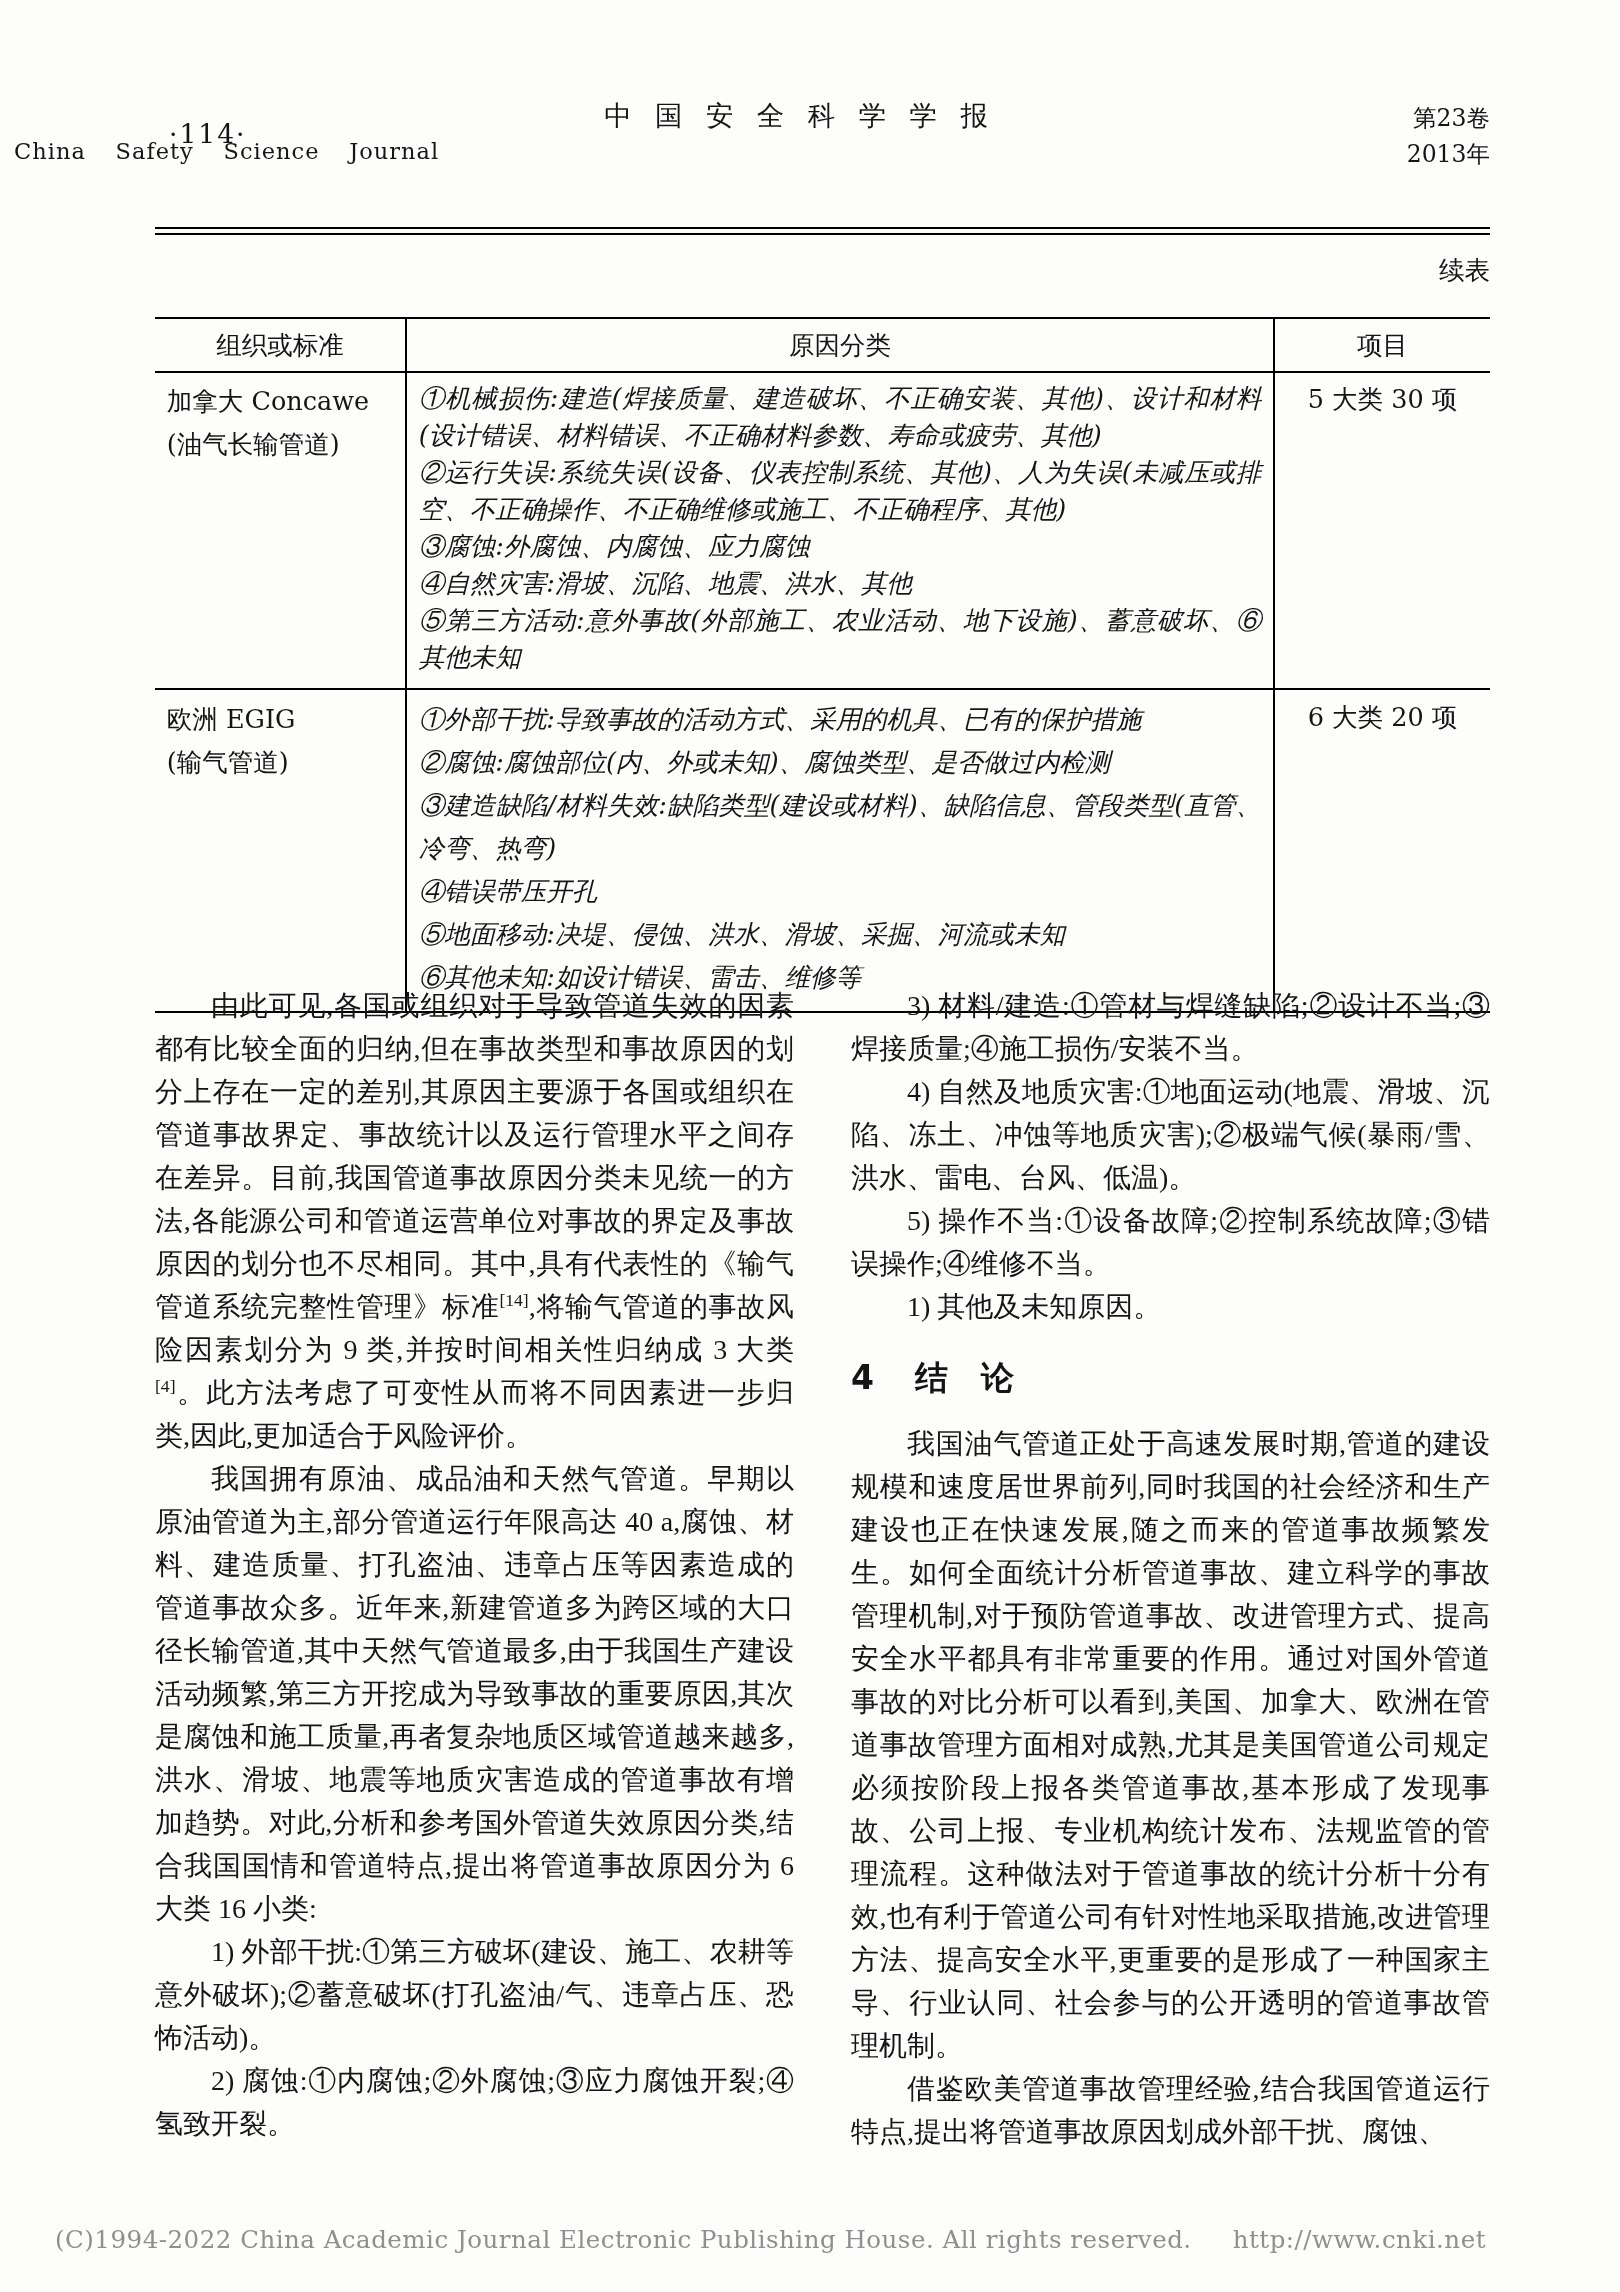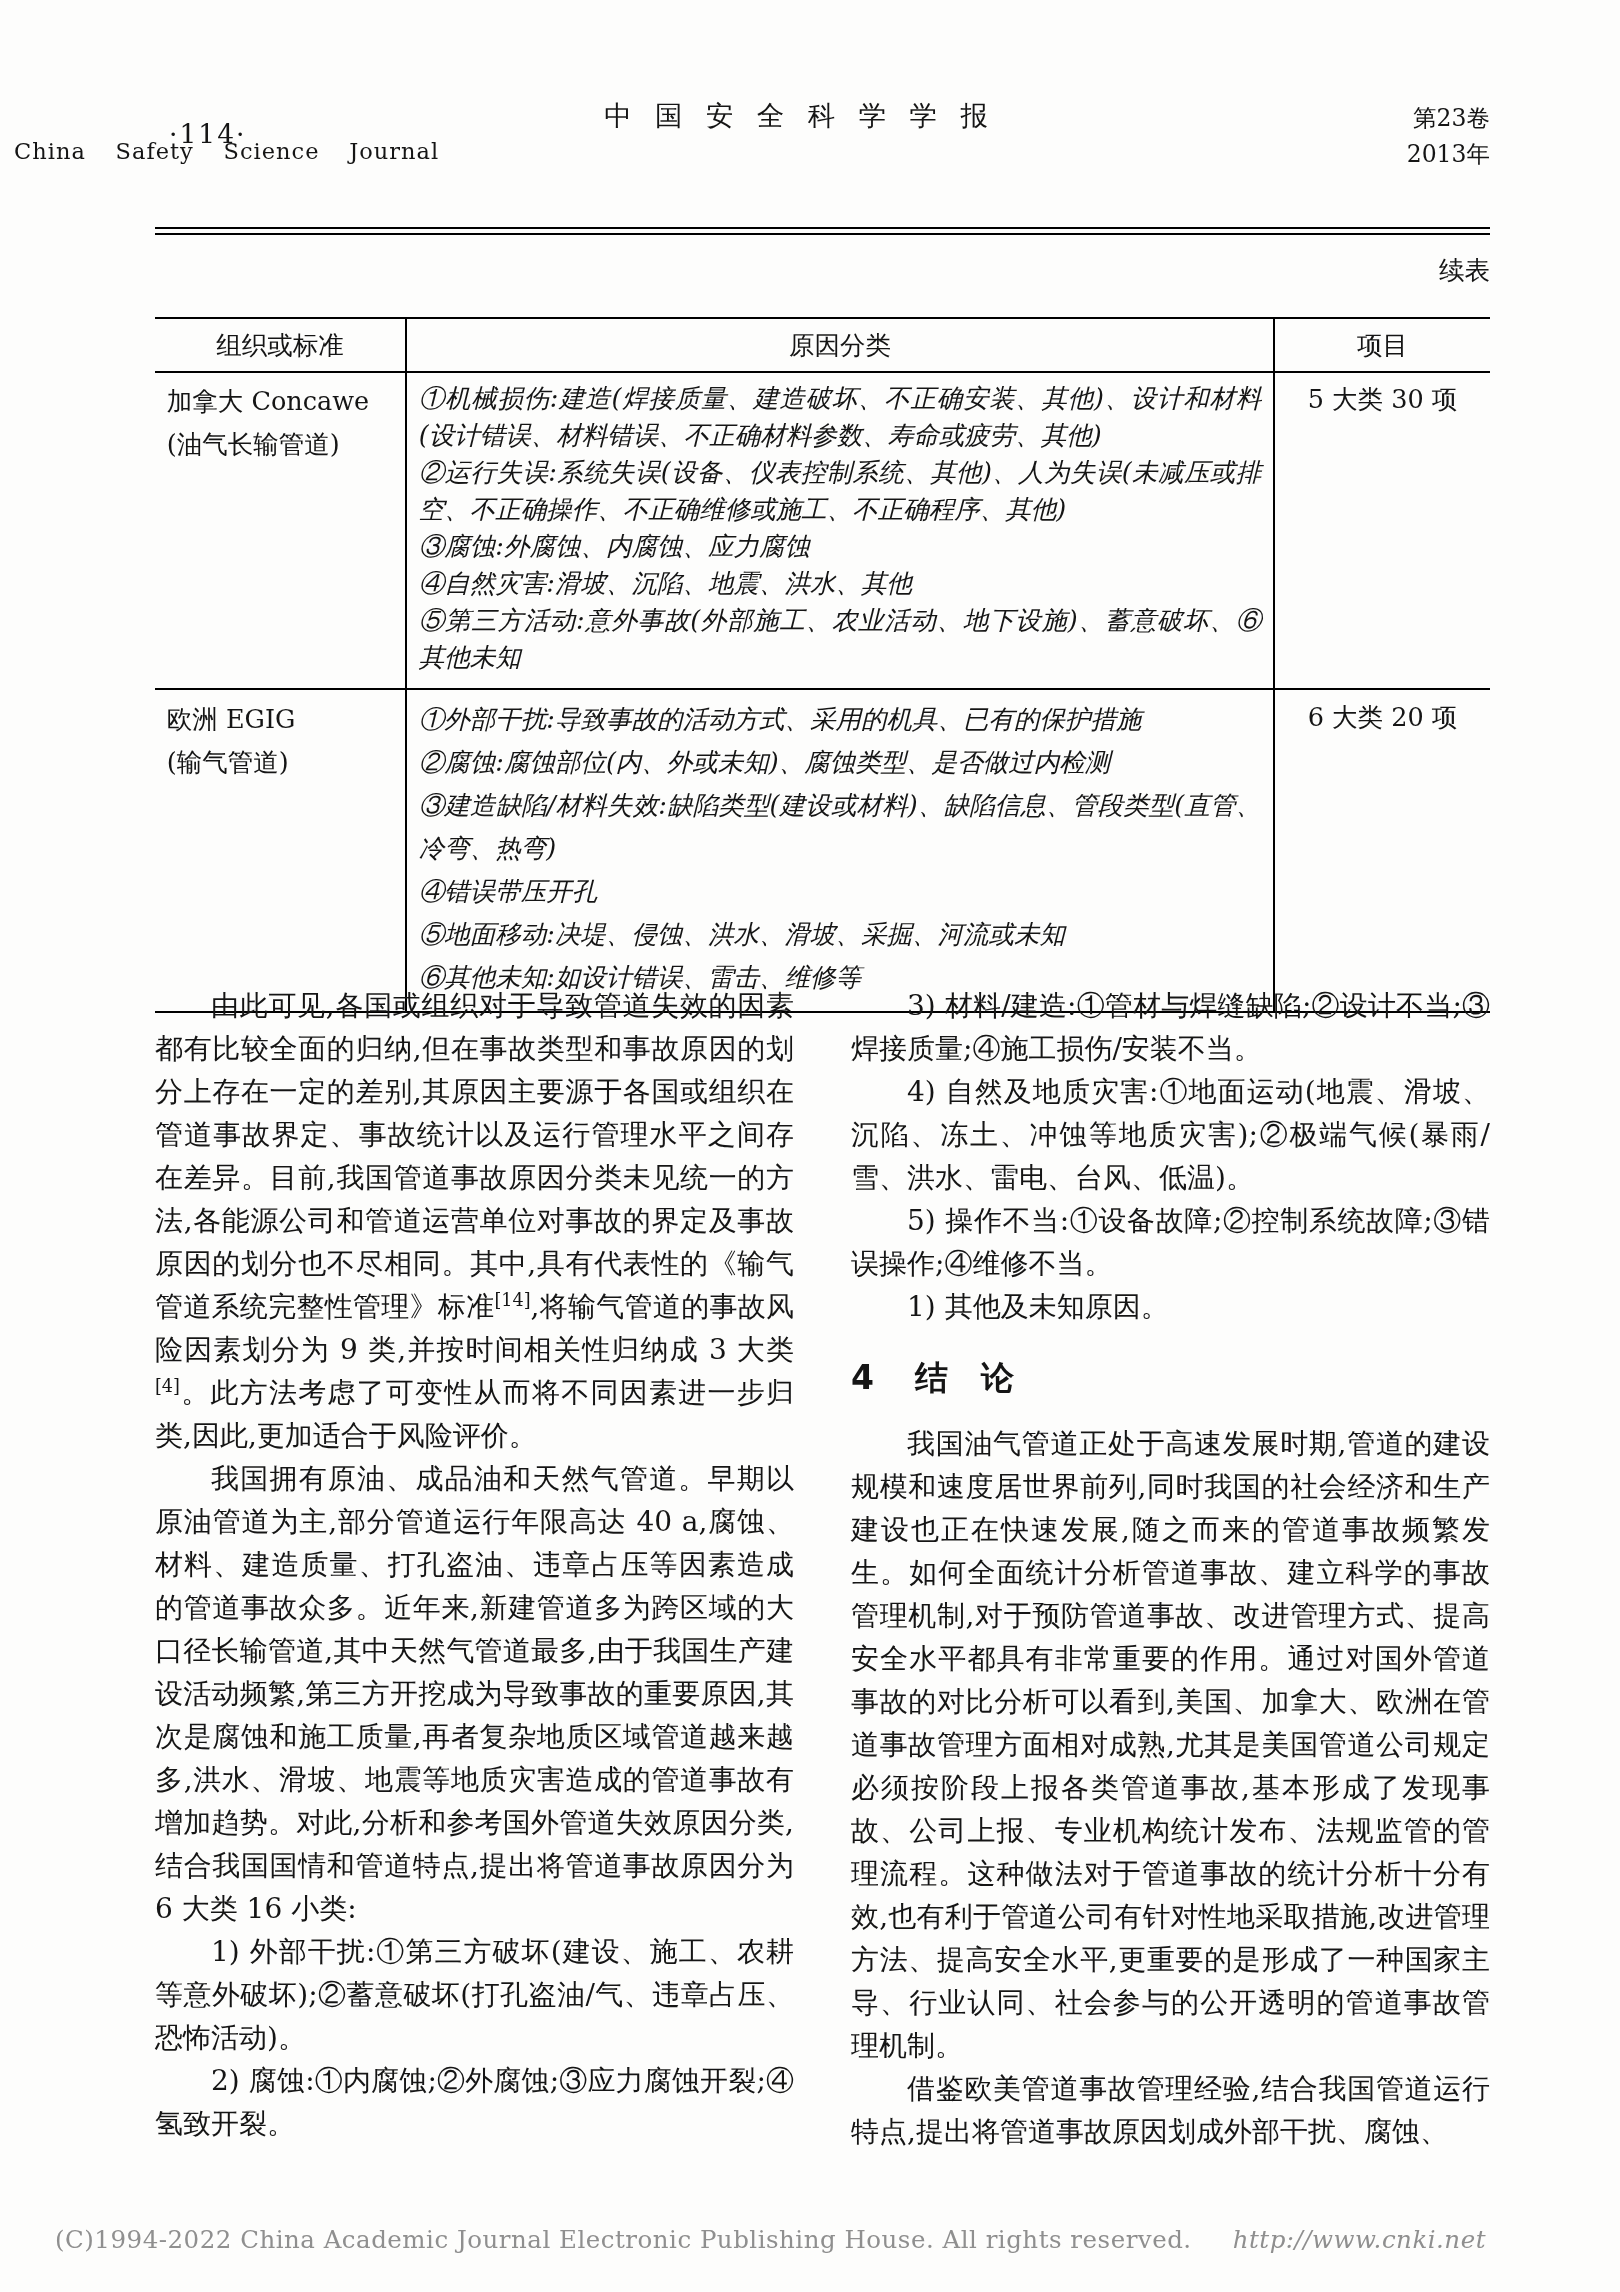--- a/index.html
+++ b/index.html
@@ -41,29 +41,29 @@
   .datatable tbody tr.rowsep td{border-top:2px solid #000;}
   .org-cell div{line-height:43px;white-space:nowrap;}
   tr.r1 .cause{line-height:37px;}
   tr.r2 .cause{line-height:43px;}
   .cause{text-align:justify;font-style:italic;}
   .items-cell{text-align:center;line-height:39px;}
   
   .col{position:absolute;top:984px;width:639px;font-size:28px;line-height:43px;text-align:justify;}
   .col-left{left:155px;}
   .col-right{left:851px;}
-  .para{margin:0;text-indent:2em;}
+  .para{margin:0;text-indent:2em;font-family:Liberation Serif, serif;}
   sup.ref{font-size:17.6px;line-height:0;vertical-align:super;letter-spacing:0;}
   .sec{margin:24.5px 0 20.6px;font-size:33px;font-weight:bold;text-indent:0;line-height:49px;
        font-family:"DejaVu Sans","Liberation Sans",sans-serif;}
   .sec-num{margin-right:41px;}
   
   .footer{position:absolute;left:55px;top:2225px;width:1470px;
           color:#8f8f8f;font-size:24.5px;letter-spacing:0.5px;}
-  .footer .url{margin-left:41px;font-style:italic;}
+  .footer .url{margin-left:41px;}
 </style>
 </head>
 <body>
 
 <div class="page">
 
   <div class="pagenum">·114·</div>
   <div class="jtitle-zh">中国安全科学学报</div>
   <div class="jtitle-en">China Safety Science Journal</div>
   <div class="vol">

